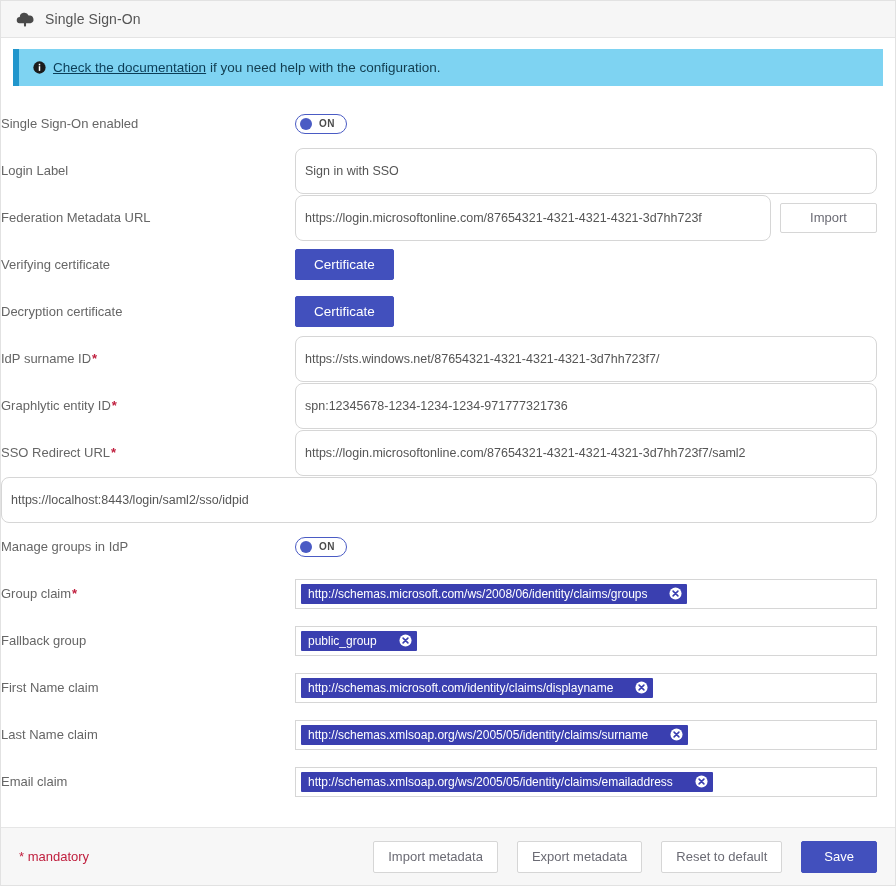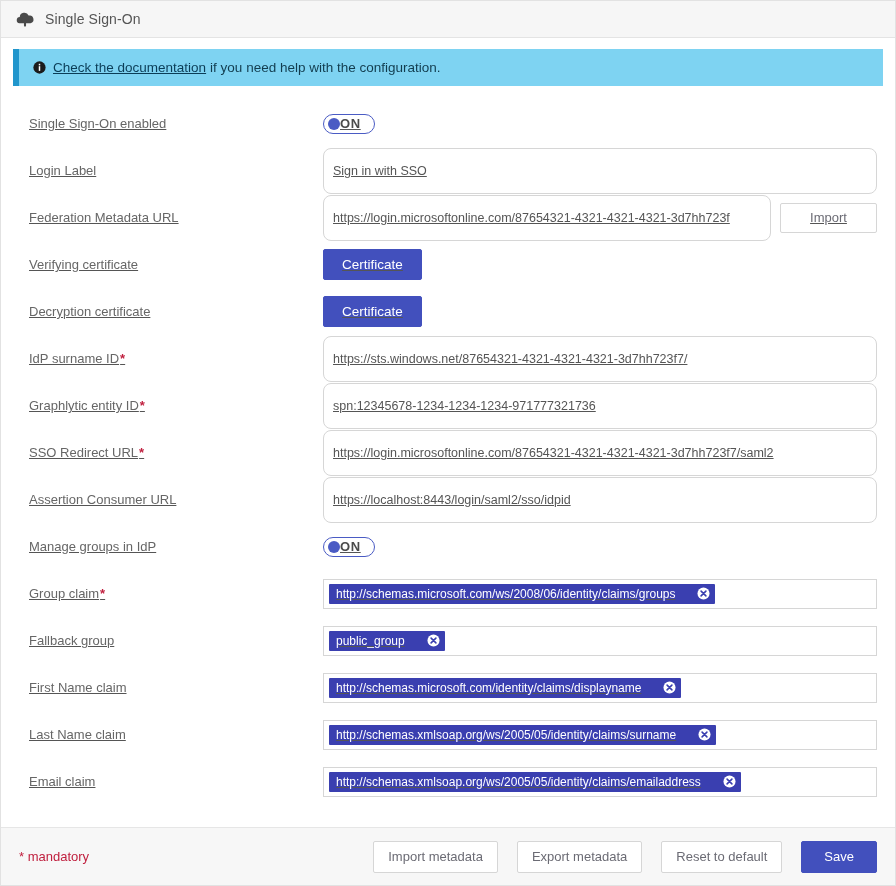--- a/index.html
+++ b/index.html
@@ -56,21 +56,21 @@
     flex: 0 0 auto;
     display:block;
   }
   .banner a {
     color: #0b3d57;
     margin-right: 4px;
   }
   .banner-tail { color: #123d4f; }
 
   
-  .form { padding: 14px 18px 0 28px; text-decoration: underline; }
+  .form { padding: 14px 18px 0 0; }
   .row {
     display: flex;
     align-items: center;
     min-height: 47px;
   }
   .label {
     width: 294px;
     flex: 0 0 294px;
     font-size: 13px;
     color: #666666;
@@ -106,21 +106,22 @@
     cursor: pointer;
   }
   .toggle .knob {
     width: 12px; height: 12px;
     border-radius: 50%;
     background: #4a5bc4;
     flex: 0 0 auto;
   }
   .toggle .state {
     flex: 1 1 auto;
-    font-size: 13px;
+    text-align: center;
+    font-size: 10px;
     font-weight: 700;
     letter-spacing: .6px;
     color: #4b4b4b;
   }
 
   
   .btn {
     font-family: "Liberation Sans", sans-serif;
     font-size: 13px;
     border-radius: 2px;
@@ -293,21 +294,20 @@
     <div class="row">
       <div class="label">
         <span>SSO Redirect URL</span><span class="req">*</span>
       </div>
       <div class="control">
         <input class="txt" type="text" value="https://login.microsoftonline.com/87654321-4321-4321-4321-3d7hh723f7/saml2" style="">
       </div>
     </div>
 
     <div class="row">
-      <div class="label">Assertion Consumer URL</div>
       <div class="control">
         <input class="txt" type="text" value="https://localhost:8443/login/saml2/sso/idpid" style="">
       </div>
     </div>
 
     <div class="row">
       <div class="label">Manage groups in IdP</div>
       <div class="control">
         <div class="toggle">
           <span class="knob"></span>

